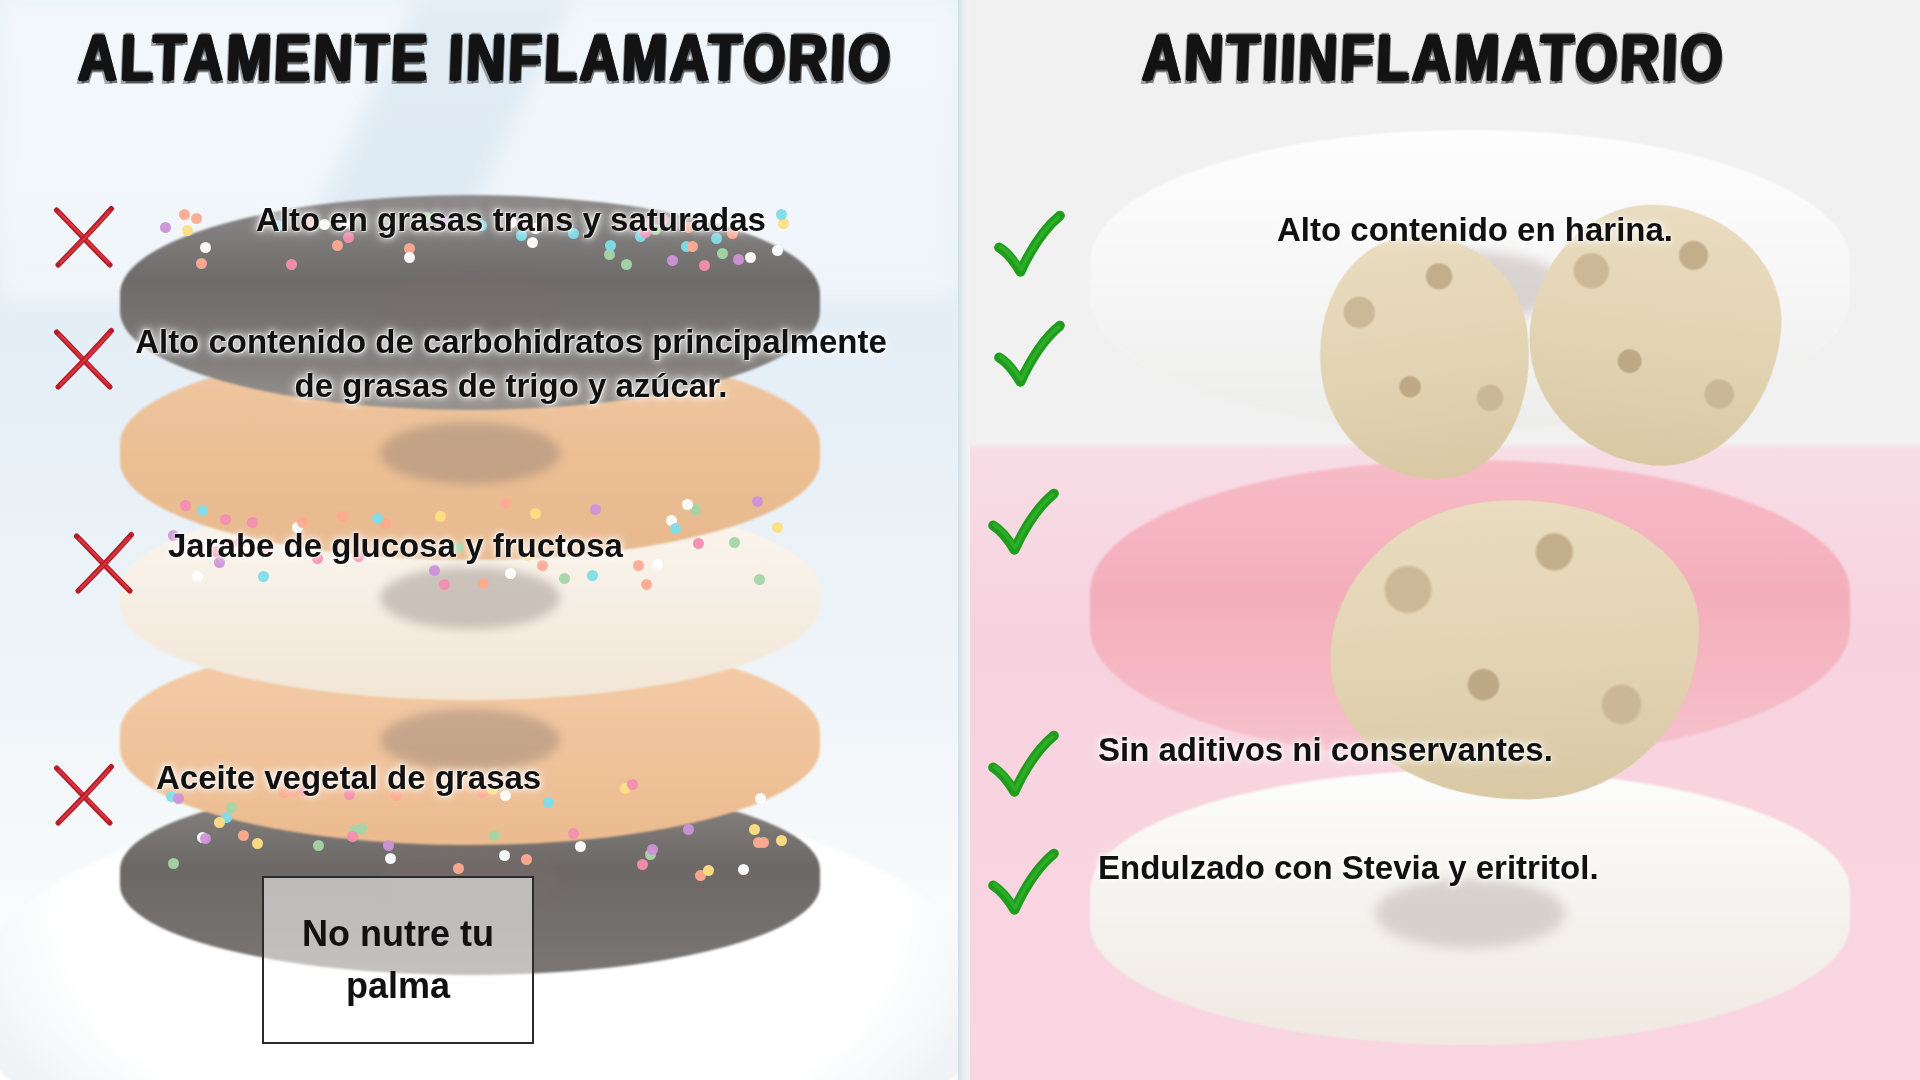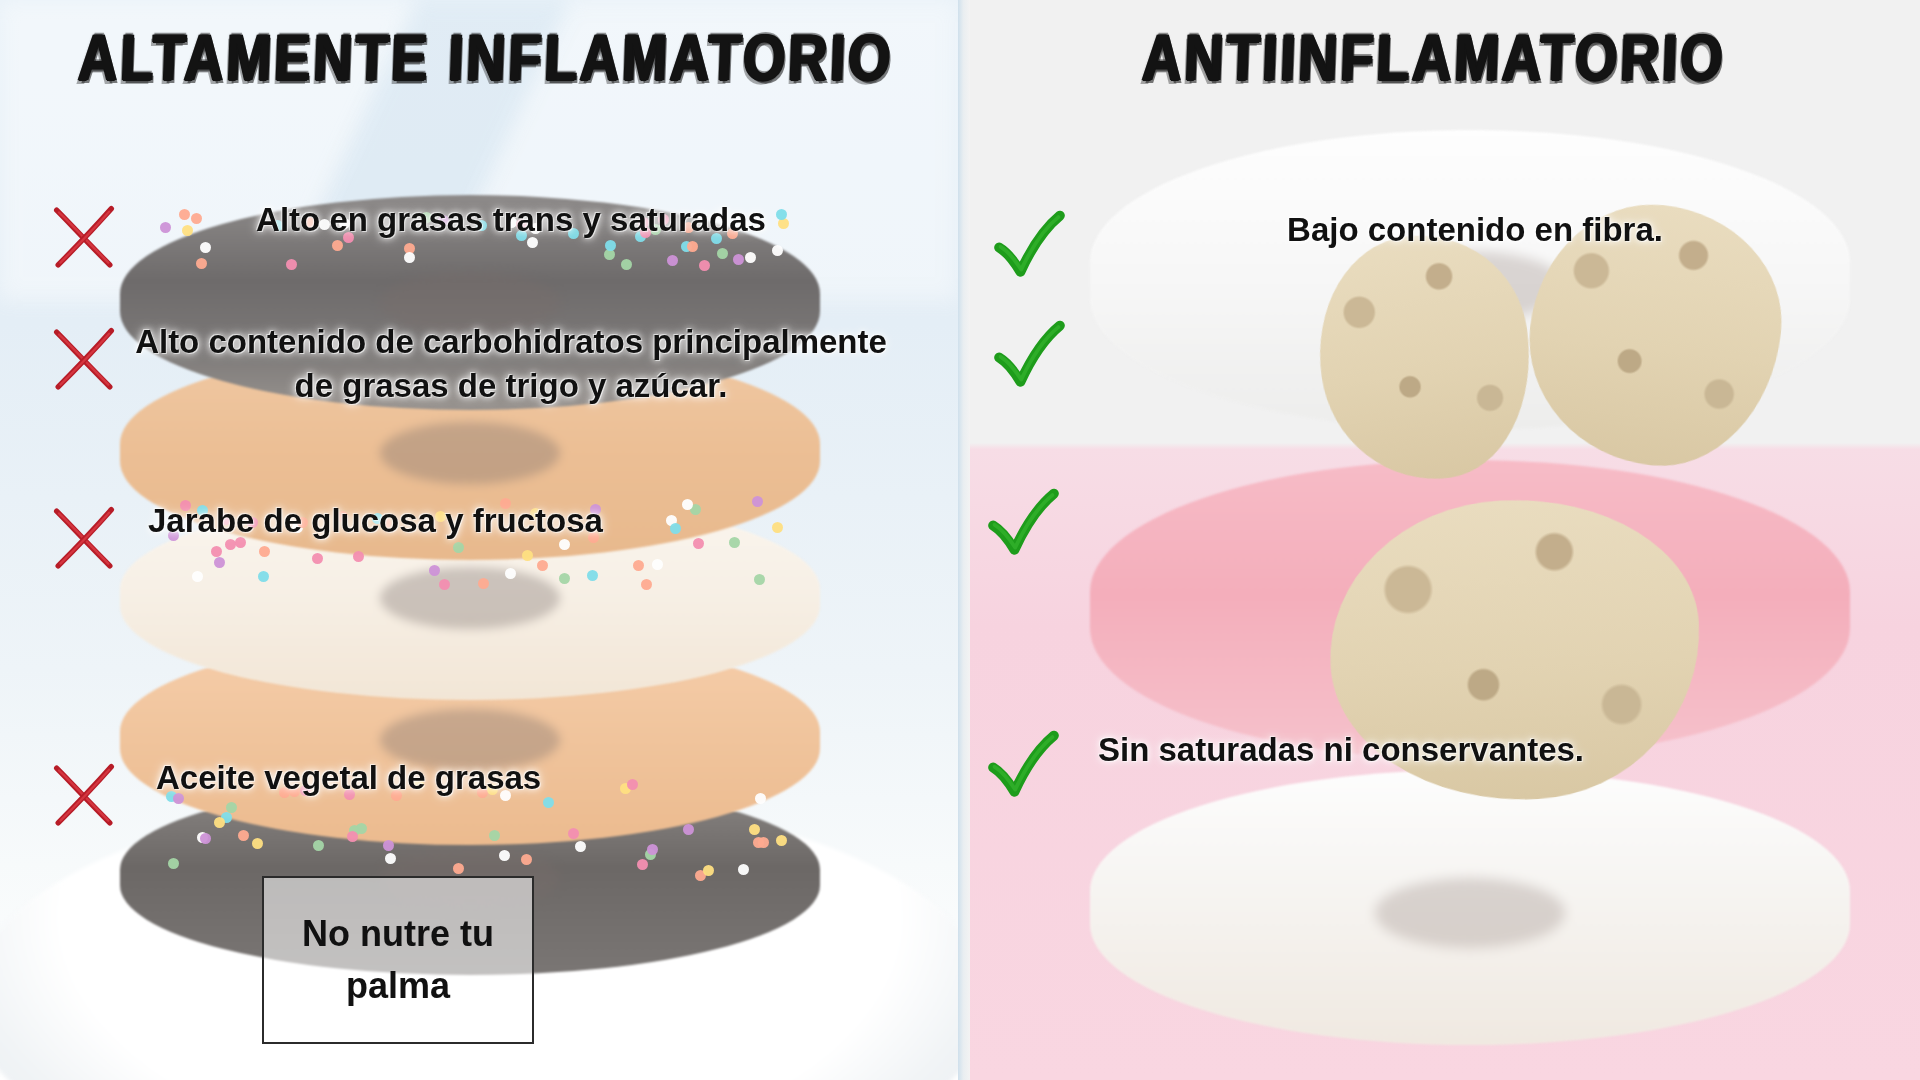--- a/index.html
+++ b/index.html
@@ -382,21 +382,21 @@
           <svg viewBox="0 0 100 100" aria-hidden="true">
             <path d="M14 16 C30 32, 52 56, 84 88" stroke="#b71c27" stroke-width="7" stroke-linecap="round" fill="none"></path>
             <path d="M17 19 C34 35, 55 58, 82 85" stroke="#d93a44" stroke-width="3" stroke-linecap="round" fill="none" opacity=".85"></path>
             <path d="M86 14 C70 32, 46 58, 16 88" stroke="#b71c27" stroke-width="7" stroke-linecap="round" fill="none"></path>
             <path d="M83 18 C68 35, 45 59, 19 85" stroke="#d93a44" stroke-width="3" stroke-linecap="round" fill="none" opacity=".85"></path>
           </svg>
         </span>
         <span class="item-text ct" style="width:770px;">Alto contenido de carbohidratos principalmente de grasas de trigo y azúcar.</span>
       </div>
 
-      <div class="row" style="left:46px; top:461px; width:800px;">
+      <div class="row" style="left:46px; top:486px; width:800px;justify-content:flex-end;">
         <span class="mark">
           <svg viewBox="0 0 100 100" aria-hidden="true">
             <path d="M14 16 C30 32, 52 56, 84 88" stroke="#b71c27" stroke-width="7" stroke-linecap="round" fill="none"></path>
             <path d="M17 19 C34 35, 55 58, 82 85" stroke="#d93a44" stroke-width="3" stroke-linecap="round" fill="none" opacity=".85"></path>
             <path d="M86 14 C70 32, 46 58, 16 88" stroke="#b71c27" stroke-width="7" stroke-linecap="round" fill="none"></path>
             <path d="M83 18 C68 35, 45 59, 19 85" stroke="#d93a44" stroke-width="3" stroke-linecap="round" fill="none" opacity=".85"></path>
           </svg>
         </span>
         <span class="item-text lt" style="width:700px; padding-left:22px;">Jarabe de glucosa y fructosa</span>
       </div>
@@ -444,21 +444,21 @@
 
     <div class="list">
 
       <div class="row" style="left:20px; top:170px; width:900px;">
         <span class="mark">
           <svg viewBox="0 0 100 100" aria-hidden="true">
             <path d="M12 52 C22 58, 33 72, 40 84 C52 58, 70 28, 92 10" stroke="#1e9c1b" stroke-width="13" stroke-linecap="round" stroke-linejoin="round" fill="none"></path>
             <path d="M14 51 C24 57, 34 70, 41 81 C53 56, 71 27, 90 12" stroke="#34b52e" stroke-width="5" stroke-linecap="round" stroke-linejoin="round" fill="none" opacity=".7"></path>
           </svg>
         </span>
-        <span class="item-text ct" style="width:810px;">Bajo contenido en fibra.</span>
+        <span class="item-text ct" style="width:810px;">Alto contenido en harina.</span>
       </div>
 
       <div class="row" style="left:20px; top:280px; width:910px;">
         <span class="mark">
           <svg viewBox="0 0 100 100" aria-hidden="true">
             <path d="M12 52 C22 58, 33 72, 40 84 C52 58, 70 28, 92 10" stroke="#1e9c1b" stroke-width="13" stroke-linecap="round" stroke-linejoin="round" fill="none"></path>
             <path d="M14 51 C24 57, 34 70, 41 81 C53 56, 71 27, 90 12" stroke="#34b52e" stroke-width="5" stroke-linecap="round" stroke-linejoin="round" fill="none" opacity=".7"></path>
           </svg>
         </span>
       </div>
@@ -473,21 +473,30 @@
       </div>
 
 
       <div class="row" style="left:14px; top:690px; width:840px;">
         <span class="mark">
           <svg viewBox="0 0 100 100" aria-hidden="true">
             <path d="M12 52 C22 58, 33 72, 40 84 C52 58, 70 28, 92 10" stroke="#1e9c1b" stroke-width="13" stroke-linecap="round" stroke-linejoin="round" fill="none"></path>
             <path d="M14 51 C24 57, 34 70, 41 81 C53 56, 71 27, 90 12" stroke="#34b52e" stroke-width="5" stroke-linecap="round" stroke-linejoin="round" fill="none" opacity=".7"></path>
           </svg>
         </span>
-        <span class="item-text lt" style="width:740px; padding-left:34px;">Sin saturadas  ni conservantes.</span>
-      </div>
-
+        <span class="item-text lt" style="width:740px; padding-left:34px;">Sin aditivos  ni conservantes.</span>
+      </div>
+
+      <div class="row" style="left:14px; top:808px; width:880px;">
+        <span class="mark">
+          <svg viewBox="0 0 100 100" aria-hidden="true">
+            <path d="M12 52 C22 58, 33 72, 40 84 C52 58, 70 28, 92 10" stroke="#1e9c1b" stroke-width="13" stroke-linecap="round" stroke-linejoin="round" fill="none"></path>
+            <path d="M14 51 C24 57, 34 70, 41 81 C53 56, 71 27, 90 12" stroke="#34b52e" stroke-width="5" stroke-linecap="round" stroke-linejoin="round" fill="none" opacity=".7"></path>
+          </svg>
+        </span>
+        <span class="item-text lt" style="width:780px; padding-left:34px;">Endulzado con Stevia y eritritol.</span>
+      </div>
 
     </div>
 
   </div>
 
 </div>
 
 </body></html>

